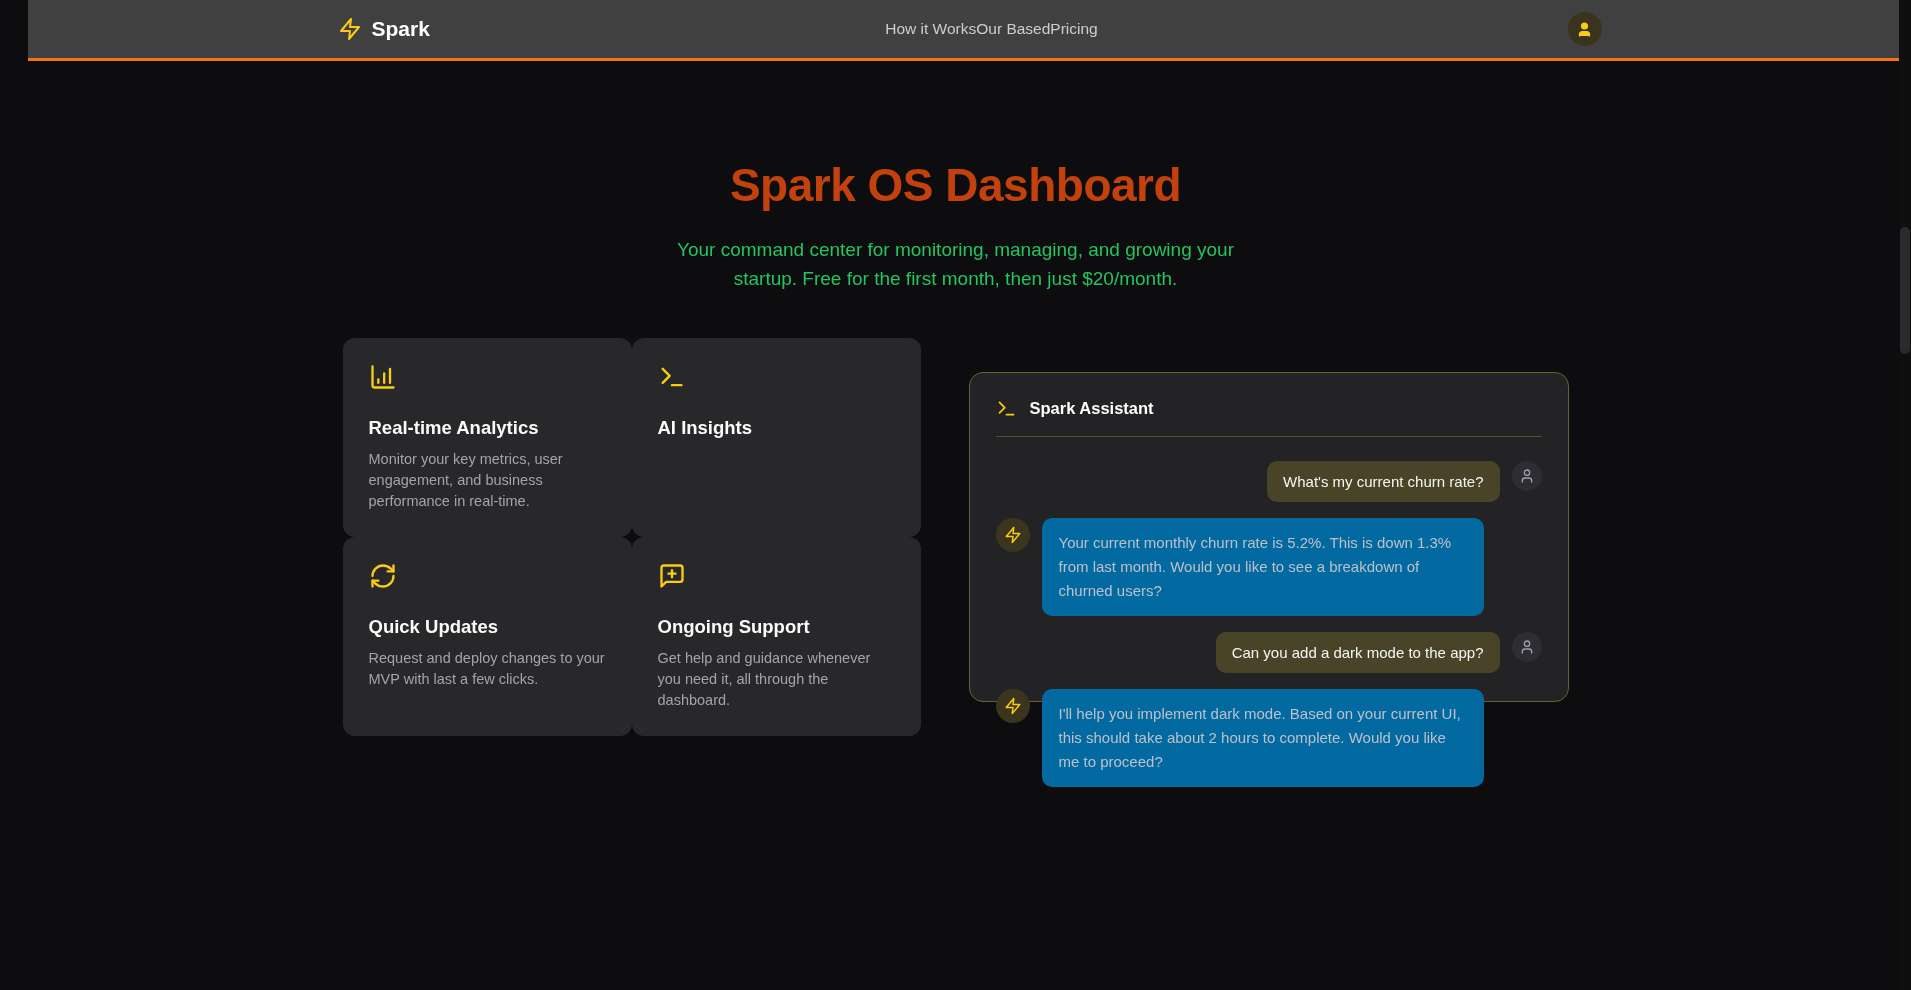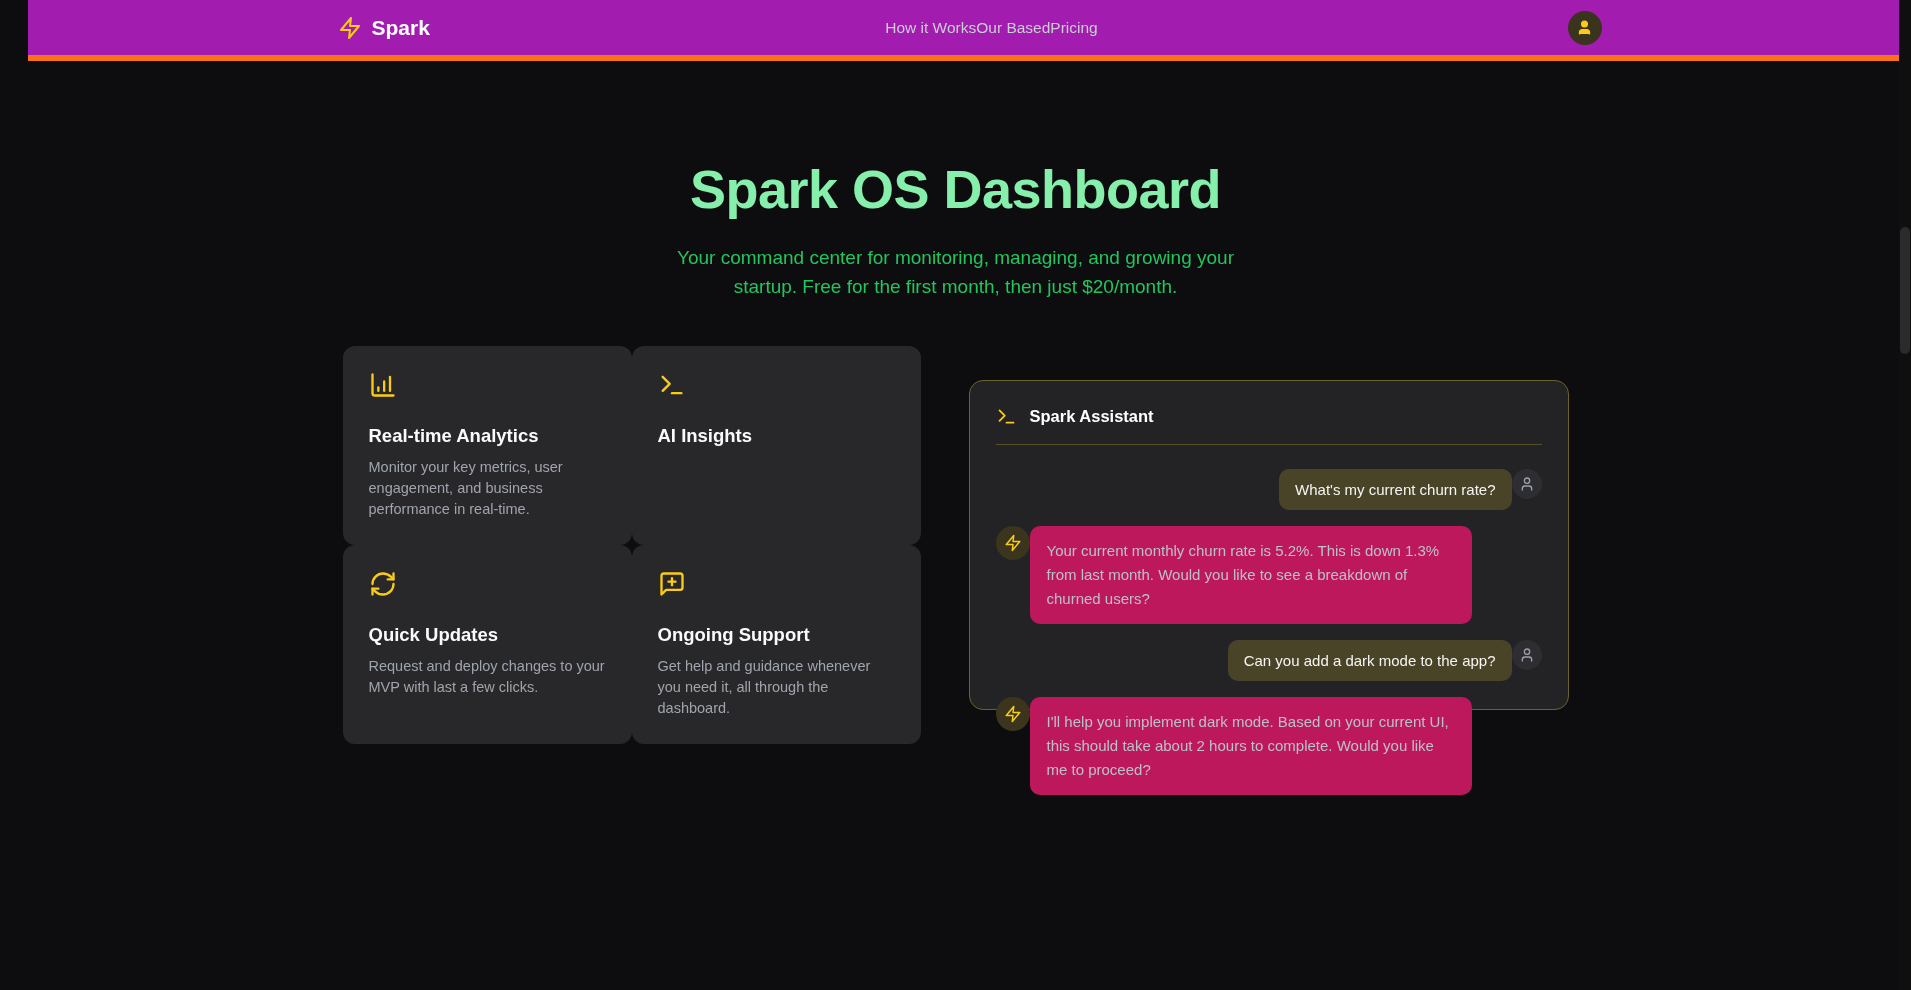--- a/index.html
+++ b/index.html
@@ -7,22 +7,22 @@
   body {
     font-family: "Liberation Sans", sans-serif;
     background:#0d0d0f;
     color:#fff;
   }
   .page { position:relative; width:1911px; height:990px; }
 
   
   .navbar {
     height:61px;
-    background:#a21caf;
-    border-bottom:6px solid #f97316;
+    background:#404040;
+    border-bottom:3px solid #f97316;
     margin-left:28px;
   }
   .nav-inner {
     width:1264px; height:100%;
     margin:0 auto;
     display:flex; align-items:center; justify-content:space-between;
     position:relative;
   }
   .brand {
     display:flex; align-items:center; gap:10px;
@@ -40,21 +40,21 @@
   .avatar-btn {
     width:34px; height:34px; border-radius:50%;
     background:#3a331d; color:#facc15;
     display:flex; align-items:center; justify-content:center;
     border:none; cursor:pointer;
   }
 
   
   .hero { padding-top:97px; text-align:center; }
   .hero h1 {
-    font-size:54px; font-weight:700; color:#86efac; letter-spacing:-0.5px;
+    font-size:46px; font-weight:700; color:#c2410c; letter-spacing:-0.5px;
   }
   .hero .subtitle {
     margin:23px auto 0; width:600px;
     font-size:19px; line-height:1.55; color:#22c55e;
   }
 
   
   .main-row {
     margin-top:44px;
     display:flex; justify-content:center; align-items:center; gap:48px;
@@ -75,29 +75,29 @@
     width:600px; height:330px;
     background:#232326;
     border:1px solid #6b6230;
     border-radius:14px;
     padding:25px 26px;
   }
   .panel-header { display:flex; align-items:center; gap:13px; color:#facc15; }
   .panel-title { font-size:16.5px; font-weight:700; color:#ffffff; }
   .panel-divider { margin-top:17px; border-bottom:1px solid #565026; }
   .messages { margin-top:24px; display:flex; flex-direction:column; gap:16px; }
-  .msg-row { display:flex; align-items:flex-start; }
+  .msg-row { display:flex; gap:12px; align-items:flex-start; }
   .msg-row.user { justify-content:flex-end; }
   .bubble-user {
     background:#494428; color:#f5f5f3;
     border-radius:10px; padding:12px 16px;
     font-size:15px;
   }
   .bubble-assistant {
-    background:#be185d; color:#bcc1c9;
+    background:#0369a1; color:#bcc1c9;
     border-radius:10px; padding:13px 17px;
     font-size:15px; line-height:1.6; max-width:442px;
   }
   .avatar-user {
     width:30px; height:30px; border-radius:50%;
     background:#2e2e32; color:#9ba1ab; flex:none;
     display:flex; align-items:center; justify-content:center;
   }
   .avatar-spark {
     width:34px; height:34px; border-radius:50%;

